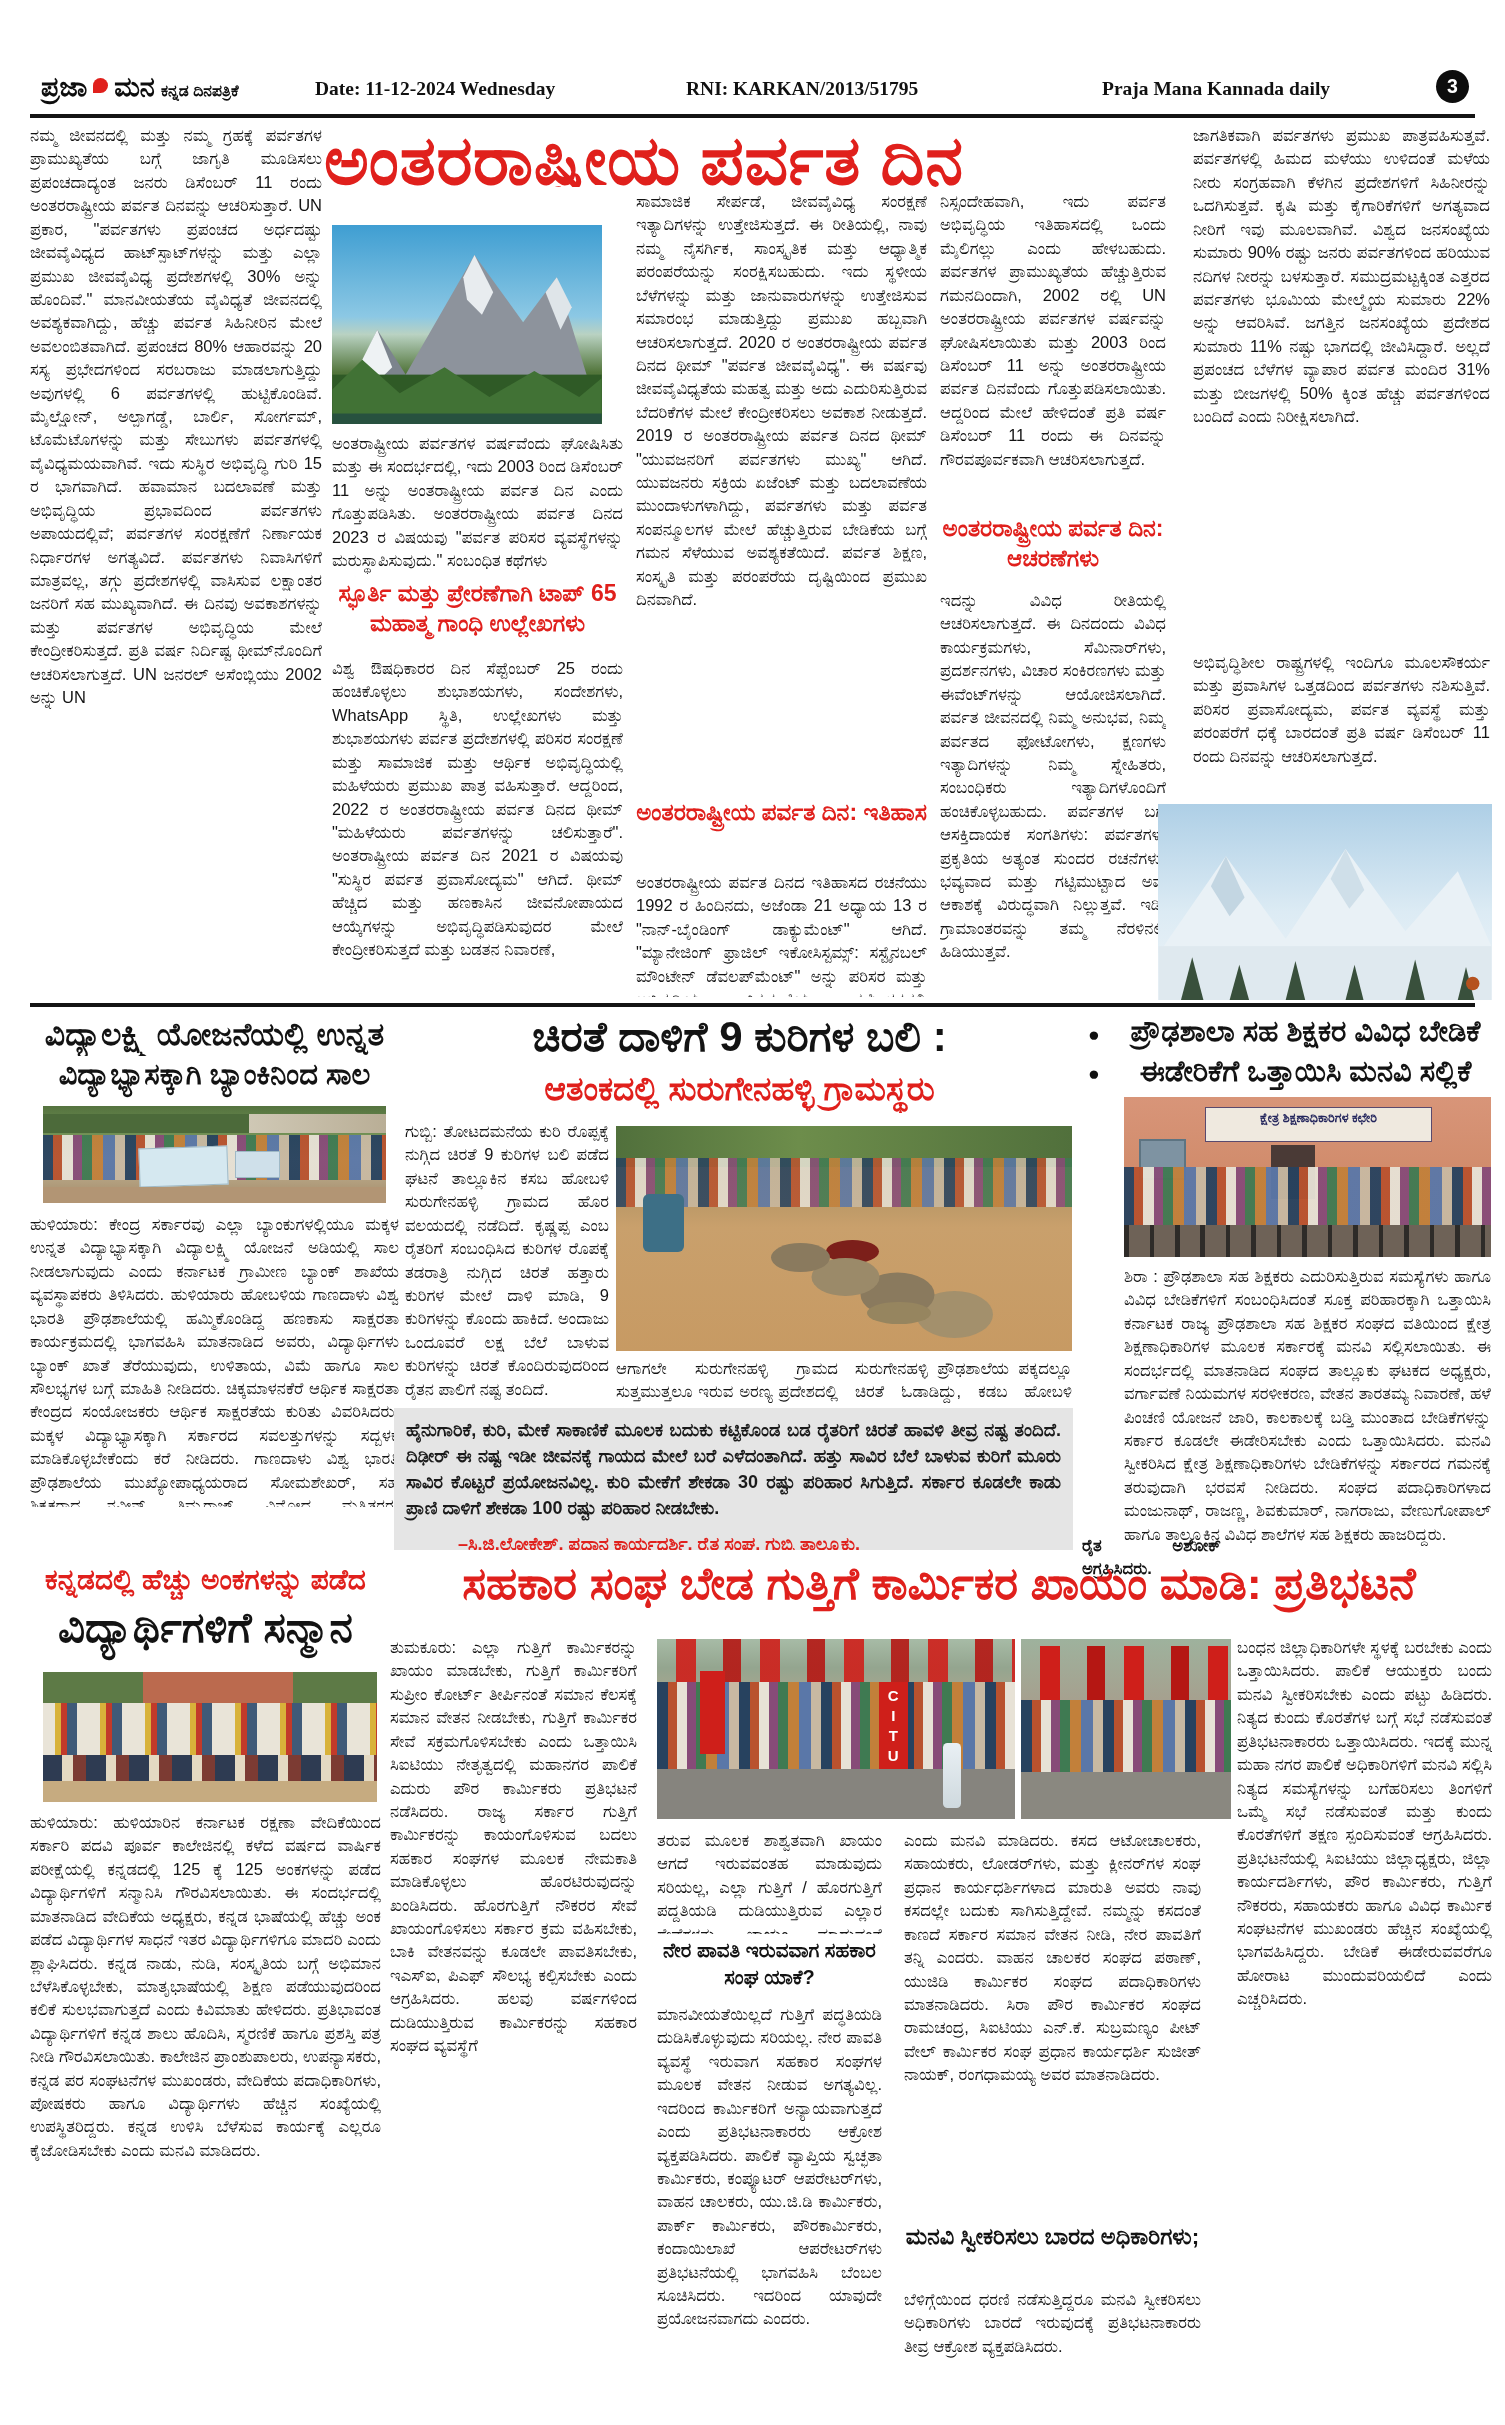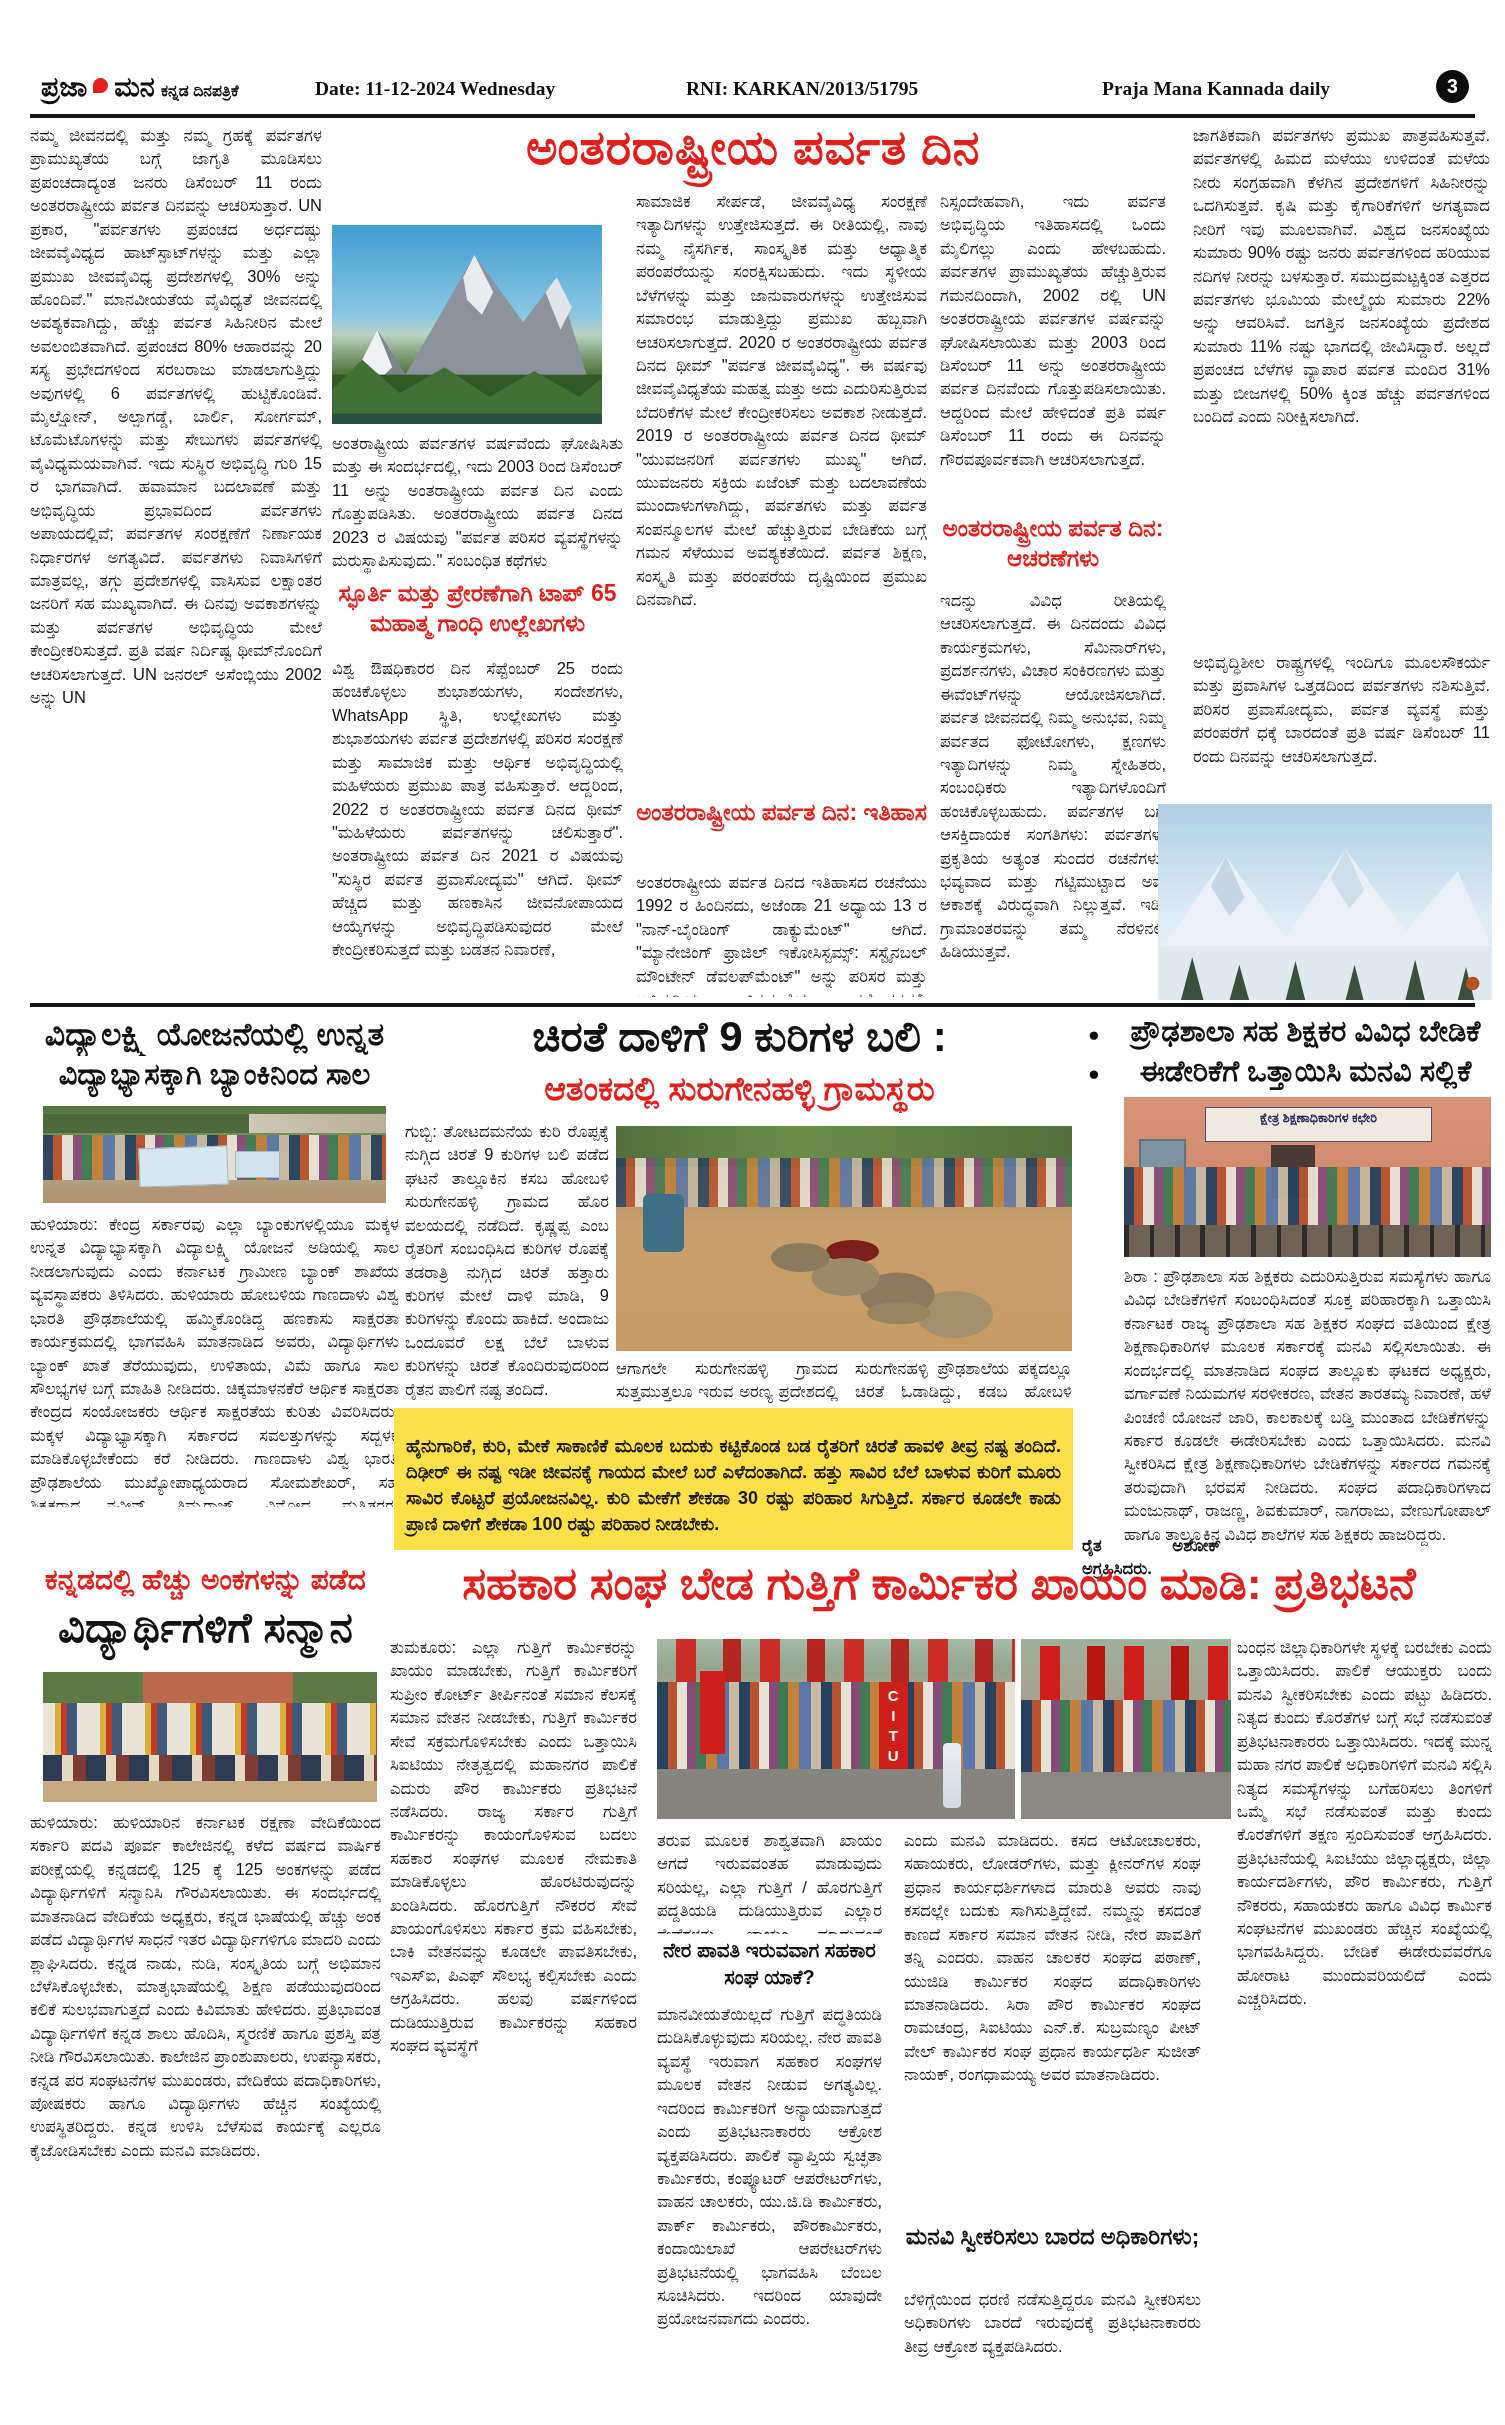--- a/index.html
+++ b/index.html
@@ -3,21 +3,21 @@
 <meta charset="utf-8">
 <style>
   *{margin:0;padding:0;box-sizing:border-box}
   html,body{background:#ffffff}
   body{font-family:"Liberation Sans","DejaVu Sans",sans-serif;color:#111}
   #page{position:relative;width:1505px;height:2426px;background:#fff;overflow:hidden}
   .abs{position:absolute}
   .serif{font-family:"Liberation Serif","DejaVu Serif",serif}
   .body-txt{font-size:16.5px;line-height:1.42;text-align:justify;color:#131313;overflow:hidden;word-break:break-word}
   .rule{position:absolute;background:#141414}
-  .hl-main{font-weight:bold;color:#e0201c;text-align:center;font-size:48px;line-height:1.25;letter-spacing:0.7px;overflow:hidden}
+  .hl-main{font-weight:bold;color:#e0201c;text-align:left;font-size:68px;line-height:1.25;letter-spacing:0.7px;overflow:hidden}
   .hl-black{font-weight:bold;color:#131313;text-align:center;overflow:hidden}
   .hl-red{font-weight:bold;color:#e0201c;text-align:center;overflow:hidden}
   .subhead-red{font-weight:bold;color:#e0201c;text-align:center;font-size:23px;line-height:1.3;overflow:hidden}
   .subhead-black{font-weight:bold;color:#131313;text-align:center;font-size:20px;line-height:1.35;overflow:hidden}
   .photo{position:absolute;overflow:hidden;background:#ccc}
   .strip{position:absolute;left:0;right:0}
   
   .logo-wrap{display:flex;align-items:baseline;gap:6px}
   .logo-main{font-weight:bold;font-size:27px;color:#0d0d0d}
   .logo-accent{width:15px;height:15px;background:#e0201c;border-radius:50% 50% 50% 0;display:inline-block;position:relative;top:-3px}
@@ -29,21 +29,21 @@
   .ph-banner{background:linear-gradient(180deg,#55733f 0%,#6f8f53 28%,#c3b597 55%,#ad9877 85%,#9a8563 100%)}
   .ph-sheep{background:linear-gradient(180deg,#6f8c4b 0%,#a98f60 20%,#c9a06c 45%,#c79a63 100%)}
   .ph-office{background:linear-gradient(180deg,#d89579 0%,#d18c6c 45%,#bd7a5e 100%)}
   .ph-scarf{background:linear-gradient(180deg,#b96a50 0%,#bd7458 35%,#a97c55 70%,#c2a87e 100%)}
   .ph-protest{background:linear-gradient(180deg,#a7bba6 0%,#94a58f 16%,#b3a78f 38%,#93908a 70%,#807e78 100%)}
   .ph-flags{background:linear-gradient(180deg,#9eb29d 0%,#a79d8c 40%,#8a8880 100%)}
   .crowd{background:repeating-linear-gradient(90deg,#27425f 0 10.5px,#b9522e 10.5px 19.5px,#e7e2d6 19.5px 30px,#874b78 30px 39px,#3f7a52 39px 49px,#c2803a 49px 60px,#5a77a8 60px 72px,#c8b9a2 72px 82px)}
   .flagrow{background:repeating-linear-gradient(90deg,transparent 0 19.5px,#cf1f1a 19.5px 39px,transparent 39px 66px,#b51713 66px 84px)}
   .vlabel{writing-mode:vertical-rl;text-orientation:upright;color:#fff;font-weight:bold;letter-spacing:3px;font-size:15px}
   .sign{position:absolute;background:#efe9df;border:1.5px solid #5a4a6e;color:#23255c;font-weight:bold;text-align:center;overflow:hidden}
-  .quote-box{position:absolute;background:#fde047;overflow:hidden;padding:25px 12px}
+  .quote-box{position:absolute;background:#e5e5e5;overflow:hidden;padding:9px 12px}
   .quote-txt{font-size:18px;line-height:1.45;font-weight:bold;color:#1a1a1a;text-align:justify}
   .quote-by{font-size:18px;font-weight:bold;color:#e0201c;margin-top:13px;padding-left:52px}
   .bullet{position:absolute;color:#111;font-size:19.5px;line-height:1}
 </style>
 </head>
 <body>
 
 <div id="page">
 
   <div class="abs" style="left:41px;top:72px;width:270px;height:37px">

